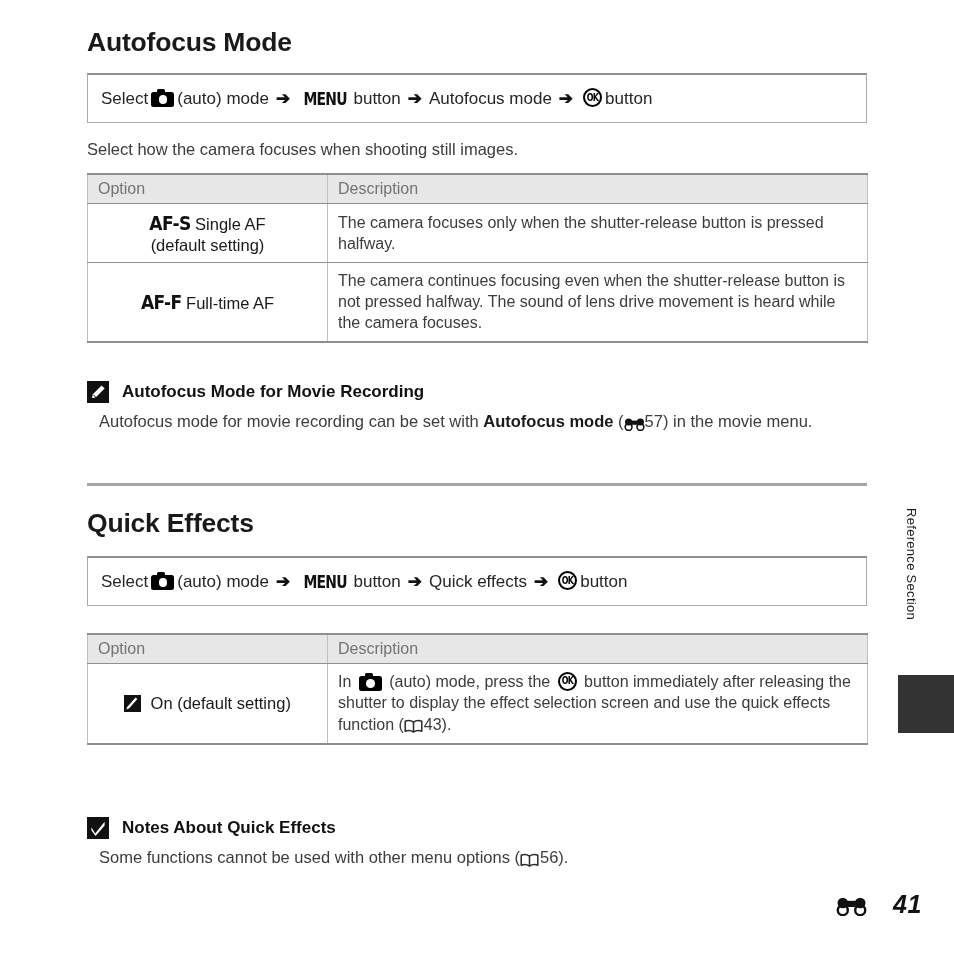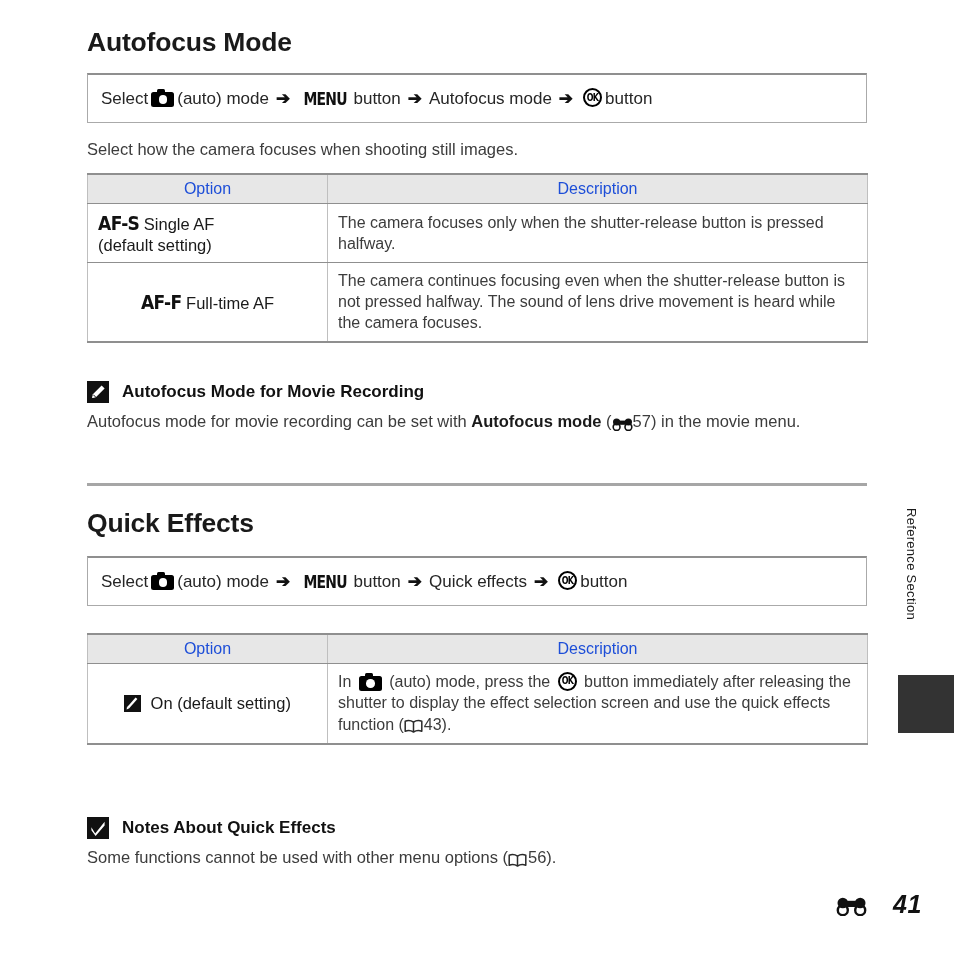--- a/index.html
+++ b/index.html
@@ -66,26 +66,26 @@
     border-top: 1.5px solid #8f8f8f;
     border-bottom: 1.5px solid #8f8f8f;
     vertical-align: middle;
     padding: 7px 10px;
   }
   .tbl thead th {
     background: #e7e7e7;
     border-top: 2.5px solid #8f8f8f;
     font-weight: normal;
     font-size: 16px;
-    color: #1d4ed8;
-    text-align: center;
+    color: #737373;
+    text-align: left;
     padding: 5px 10px;
   }
   .tbl tbody tr:last-child td { border-bottom: 2.5px solid #8f8f8f; }
-  .col-opt { text-align: left; }
+  .col-opt { text-align: center; }
   .col-desc {
     text-align: left;
     color: #3c3c3c;
     line-height: 1.33;
     padding: 8px 11px;
   }
   .opt-label { font-size: 16.5px; color: #1a1a1a; }
   .af-code {
     font-family: "DejaVu Sans Condensed", "Liberation Sans Narrow", "Liberation Sans", sans-serif;
     font-weight: bold;
@@ -102,20 +102,21 @@
     font-size: 17px;
     font-weight: bold;
     color: #111111;
   }
   .note-head .note-title { margin-left: 13px; }
   .note-body {
     font-size: 16.5px;
     color: #3c3c3c;
     line-height: 1.35;
     margin-top: 7px;
+    margin-left: 12px;
   }
 
   
   .rule {
     position: absolute;
     background: #a6a6a6;
     height: 3px;
   }
 
   

